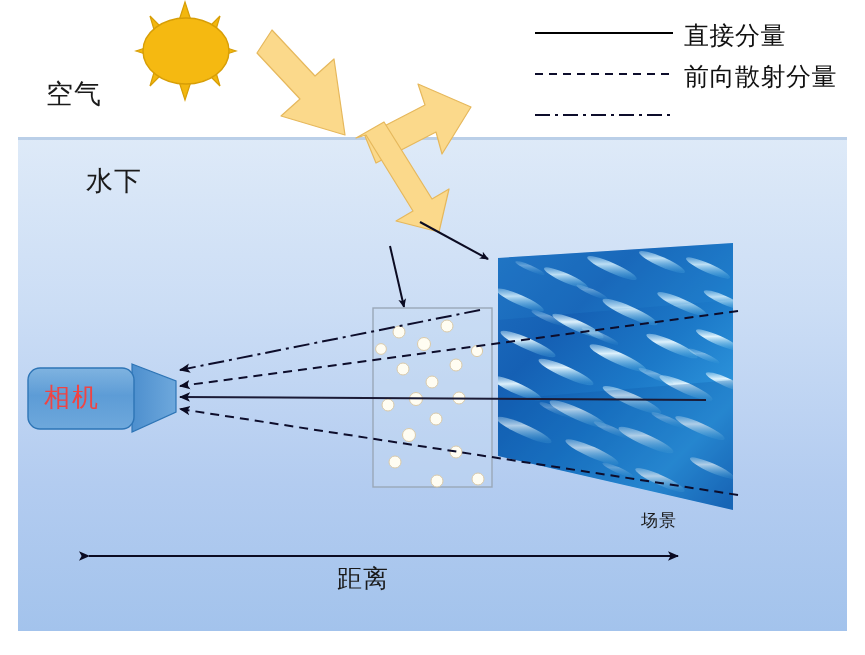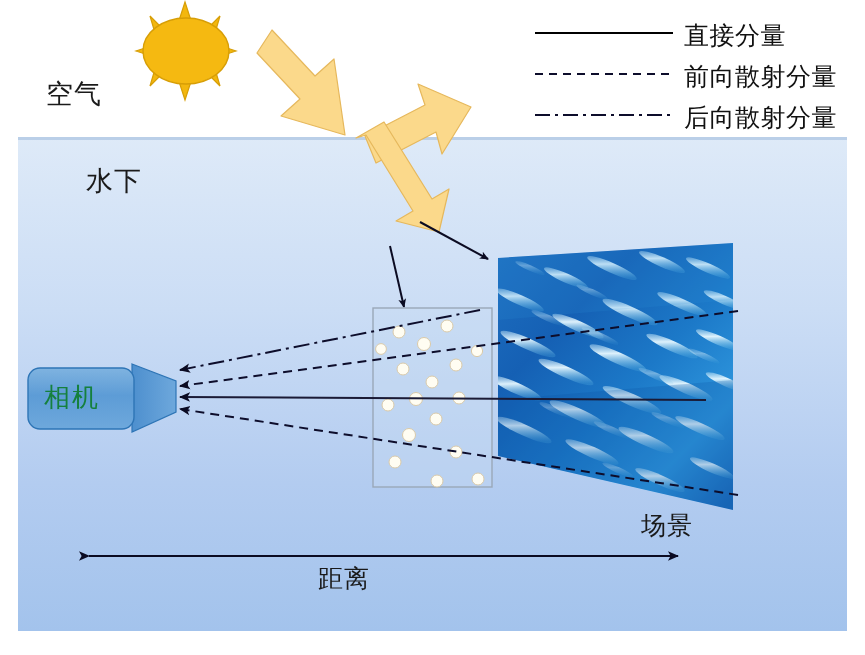--- a/index.html
+++ b/index.html
@@ -27,24 +27,24 @@
   }
   .cn-label {
     position: absolute;
     font-family: "Liberation Serif", "DejaVu Serif", serif;
     color: #1a1a1a;
     white-space: nowrap;
     letter-spacing: 1px;
   }
   #label-air      { left: 46px;  top: 76px;  font-size: 27px; }
   #label-water    { left: 46px;  top: 163px; font-size: 27px; margin-left: 40px; }
-  #label-camera   { left: 44px;  top: 380px; font-size: 26px; color:#15803d; letter-spacing:2px;}
+  #label-camera   { left: 44px;  top: 380px; font-size: 26px; color:#ef4444; letter-spacing:2px;}
   #label-medium   { left: 375px; top: 509px; font-size: 25px; }
-  #label-scene    { left: 641px; top: 509px; font-size: 25px; }
-  #label-distance { left: 318px; top: 562px; font-size: 25px; }
+  #label-scene    { left: 641px; top: 509px; font-size: 17px; }
+  #label-distance { left: 337px; top: 562px; font-size: 25px; }
   .legend-label {
     position: absolute;
     left: 684px;
     font-size: 25px;
     font-family: "Liberation Serif", "DejaVu Serif", serif;
     color: #111111;
     white-space: nowrap;
     letter-spacing: 0.5px;
   }
   #legend-label-0 { top: 19px; }
@@ -226,15 +226,14 @@
 
   <div class="cn-label" id="label-camera">相机</div>
 
 
   <div class="cn-label" id="label-scene">场景</div>
 
   <div class="cn-label" id="label-distance">距离</div>
 
   <div class="legend-label" id="legend-label-0">直接分量</div>
   <div class="legend-label" id="legend-label-1">前向散射分量</div>
-  <div class="legend-label" id="legend-label-2">后向散射分量</div>
 
 </div>
 
 </body></html>

